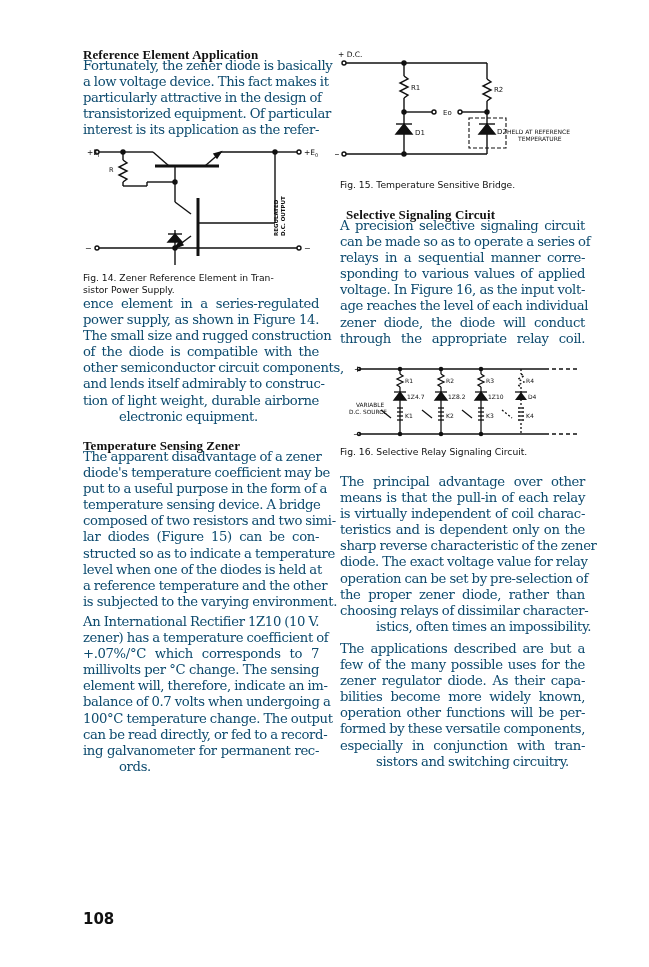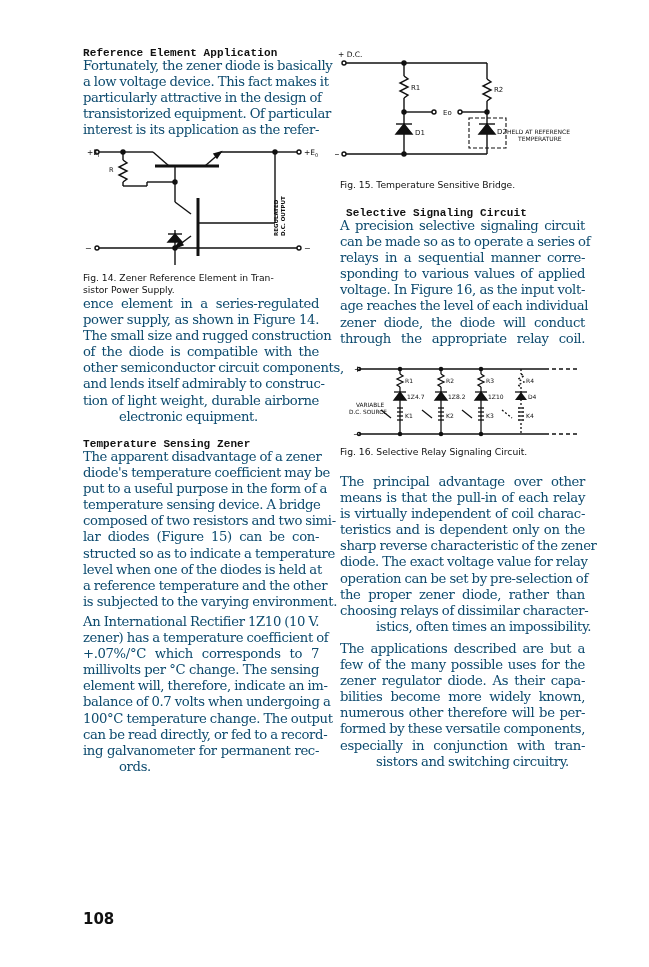--- a/index.html
+++ b/index.html
@@ -1,19 +1,19 @@
 <!DOCTYPE html>
 <html><head>
   <meta charset="utf-8">
   <style>
     html, body { margin: 0; padding: 0; background: #ffffff; }
     body { width: 649px; height: 967px; position: relative; overflow: hidden; color: #111; }
     .head {
-      position: absolute; font-family: Liberation Mono, monospace; font-weight: bold;
-      font-size: 11px; letter-spacing: 0.1px; white-space: nowrap; color: #111;
+      position: absolute; font-family: Liberation Serif, serif; font-weight: bold;
+      font-size: 13px; letter-spacing: 0.1px; white-space: nowrap; color: #111;
     }
     .body {
       position: absolute; font-family: "DejaVu Serif", serif; font-size: 13.2px;
       line-height: 16.1px; text-align: justify; color: #0c4a6e; letter-spacing: -0.35px;
       word-spacing: -0.5px;
     }
     .body .ln { display: block; text-align: justify; text-align-last: justify; white-space: nowrap; overflow: visible; height: 16.1px; }
     .body .ln.last { text-align-last: left; margin-left: 36px; }
     .caption {
       position: absolute; font-family: "DejaVu Sans", sans-serif; font-weight: normal;
@@ -296,19 +296,19 @@
   <span class="ln">the proper zener diode, rather than</span>
   <span class="ln">choosing relays of dissimilar character-</span>
   <span class="ln last">istics, often times an impossibility.</span>
 </div>
 
 <div class="body" style="left:340px; top:641px; width:245px;">
   <span class="ln">The applications described are but a</span>
   <span class="ln">few of the many possible uses for the</span>
   <span class="ln">zener regulator diode. As their capa-</span>
   <span class="ln">bilities become more widely known,</span>
-  <span class="ln">numerous other therefore will be per-</span>
+  <span class="ln">operation other functions will be per-</span>
   <span class="ln">formed by these versatile components,</span>
   <span class="ln">especially in conjunction with tran-</span>
   <span class="ln last">sistors and switching circuitry.</span>
 </div>
 
 <div class="pagenum">108</div>
 
 </body></html>

